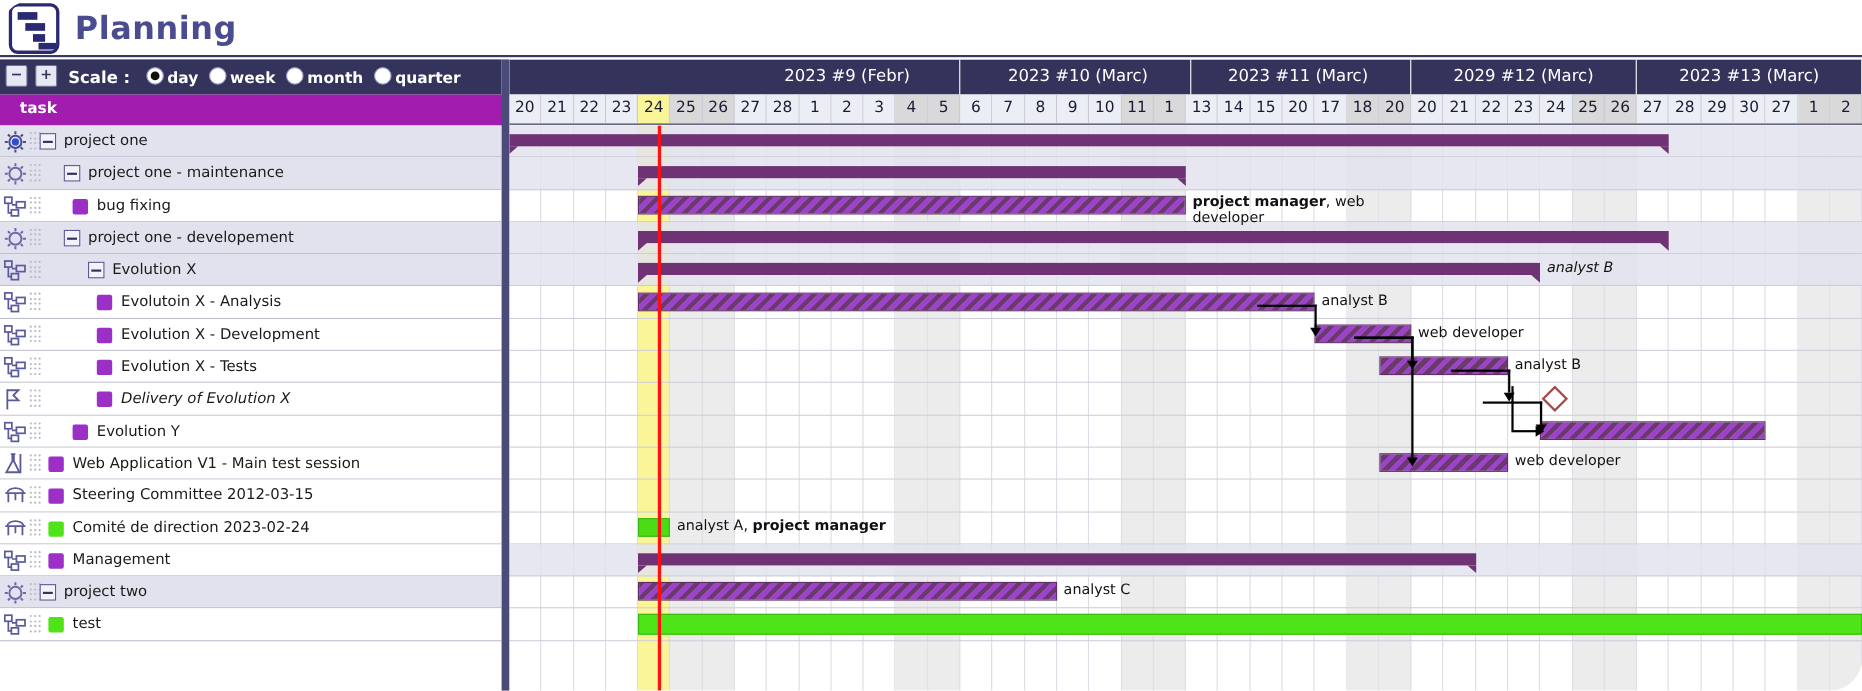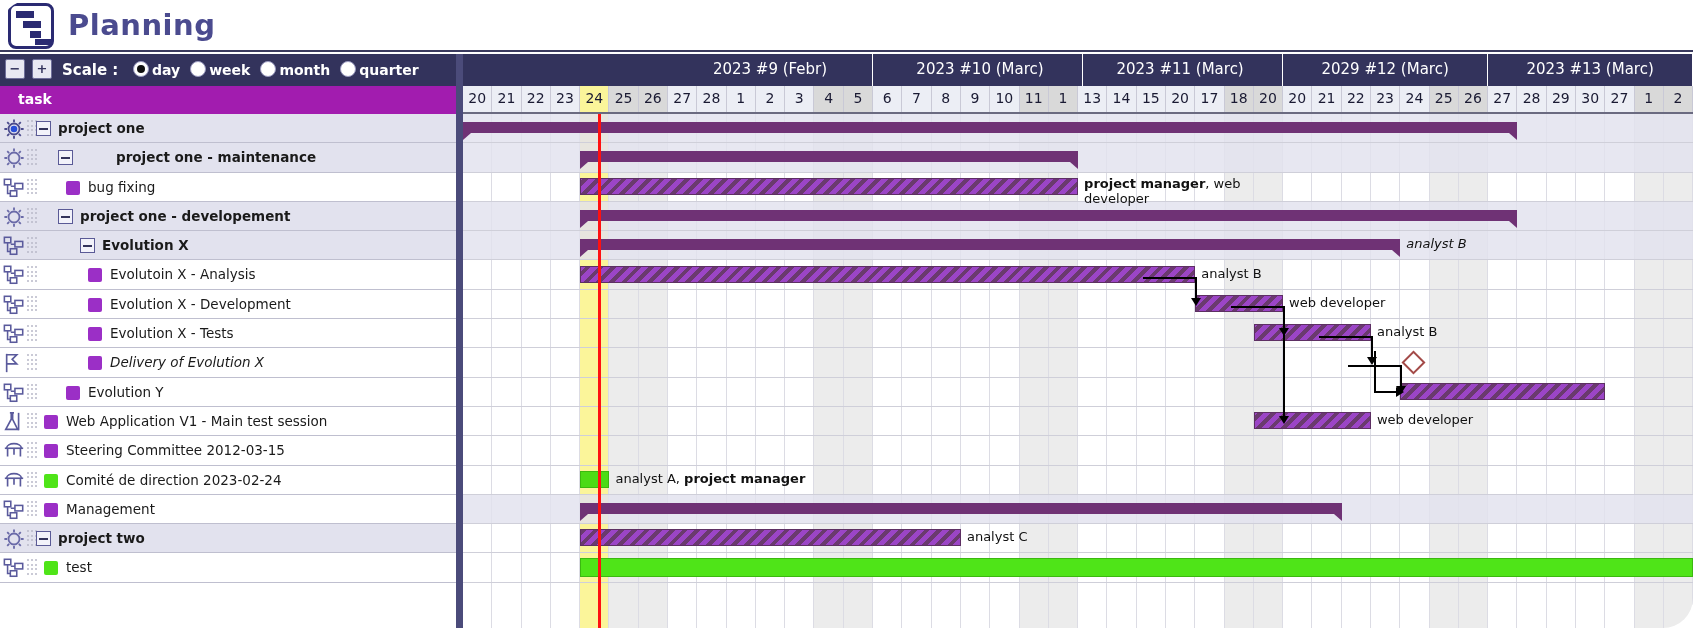--- a/index.html
+++ b/index.html
@@ -63,21 +63,21 @@
         background:#fff;}
   .trow.grp{background:#e2e2ee;}
   .ico{position:absolute;left:3px;top:4px;width:22px;height:22px;}
   .grip{position:absolute;left:27px;top:6px;width:12px;height:18px;}
   .grip i{position:absolute;width:2px;height:2px;background:#b8b8c8;border-radius:50%;}
   .tgl{position:absolute;top:7px;width:15px;height:15px;border:1px solid #5a5a96;
        background:#f2f2fa;box-sizing:border-box;cursor:pointer;}
   .tgl::after{content:"";position:absolute;left:2px;top:6px;width:9px;height:2px;background:#33335c;}
   .swatch{position:absolute;top:8px;width:14px;height:14px;border-radius:2px;}
   .tlabel{position:absolute;top:6px;font-size:13.5px;white-space:nowrap;color:#1a1a1a;}
-  .tlabel.b{font-weight:bold;}
+  .tlabel.b{font-weight:normal;}
   .tlabel.i{font-style:italic;}
 
   
   .gantt{position:absolute;left:463px;top:114px;width:1230px;height:514px;overflow:hidden;background:#fff;}
   .gcol{position:absolute;top:0;height:514px;box-sizing:border-box;border-right:1px solid #dcdce4;}
   .gcol.we{background:#ececec;}
   .gcol.today{background:#fbf59a;}
   .grow{position:absolute;left:0;width:1230px;height:29.3px;box-sizing:border-box;
         border-bottom:1px solid #cfcfd9;}
   .grow.grp{background:rgba(226,226,238,.82);}
@@ -233,21 +233,21 @@
           <i style="left: 4px; top: 4.5px;"></i>
           <i style="left: 8px; top: 4.5px;"></i>
           <i style="left: 0px; top: 9px;"></i>
           <i style="left: 4px; top: 9px;"></i>
           <i style="left: 8px; top: 9px;"></i>
           <i style="left: 0px; top: 13.5px;"></i>
           <i style="left: 4px; top: 13.5px;"></i>
           <i style="left: 8px; top: 13.5px;"></i>
         </div>
         <div class="tgl" style="left: 58px;"></div>
-        <div class="tlabel b" style="left: 80px; margin-left: 36px;">project one - maintenance</div>
+        <div class="tlabel b" style="left: 80px;">project one - maintenance</div>
       </div>
       <div class="trow">
         <div class="ico"><svg viewBox="0 0 24 24" width="22" height="22">
             <g fill="none" stroke="#5a5a9c" stroke-width="1.7">
               <rect x="1.5" y="2.5" width="7" height="6"></rect>
               <rect x="13" y="7" width="8.5" height="6"></rect>
               <rect x="8" y="15" width="7" height="6"></rect>
               <path d="M5 8.5v9.5h3M8.5 10h4.5"></path>
             </g>
           </svg></div>

